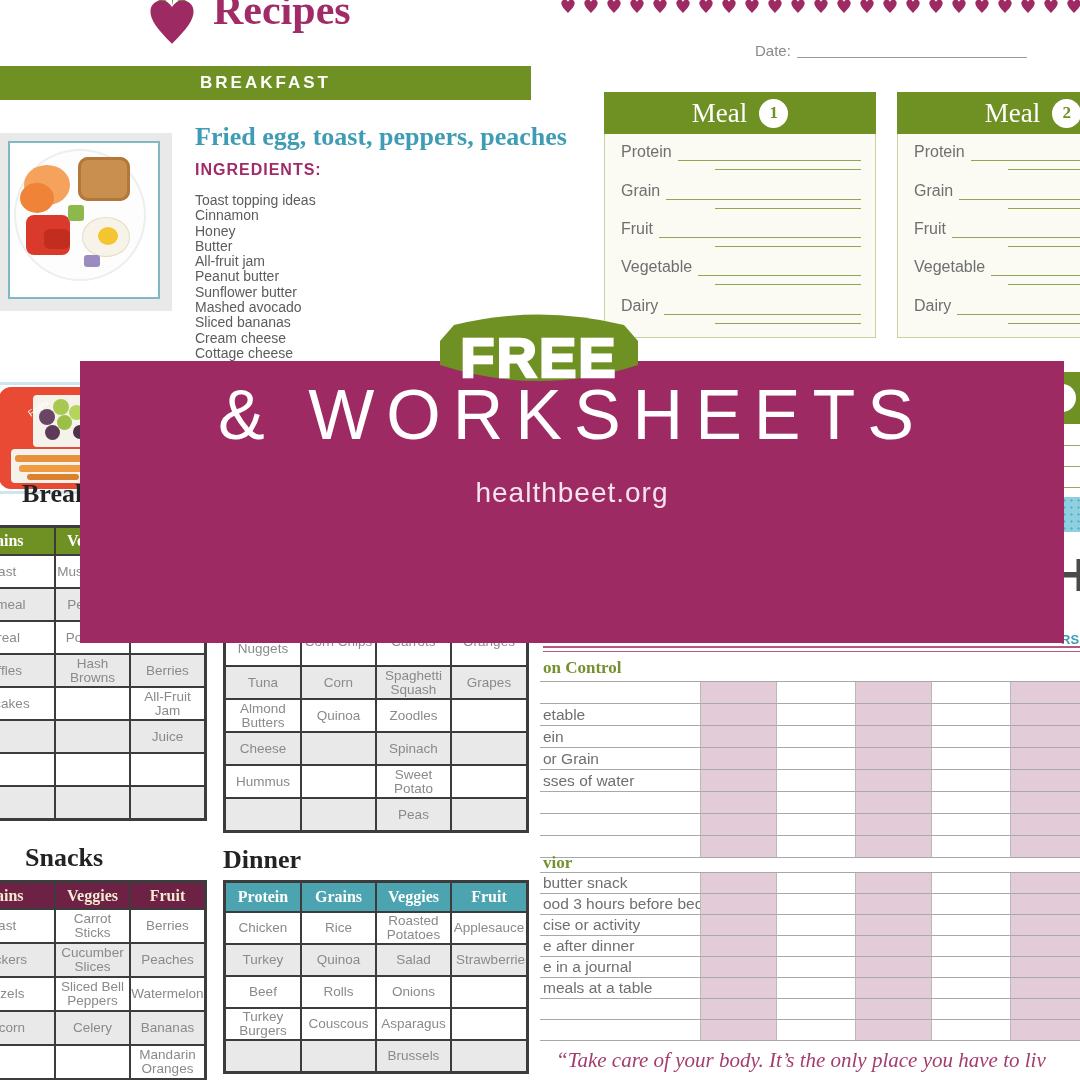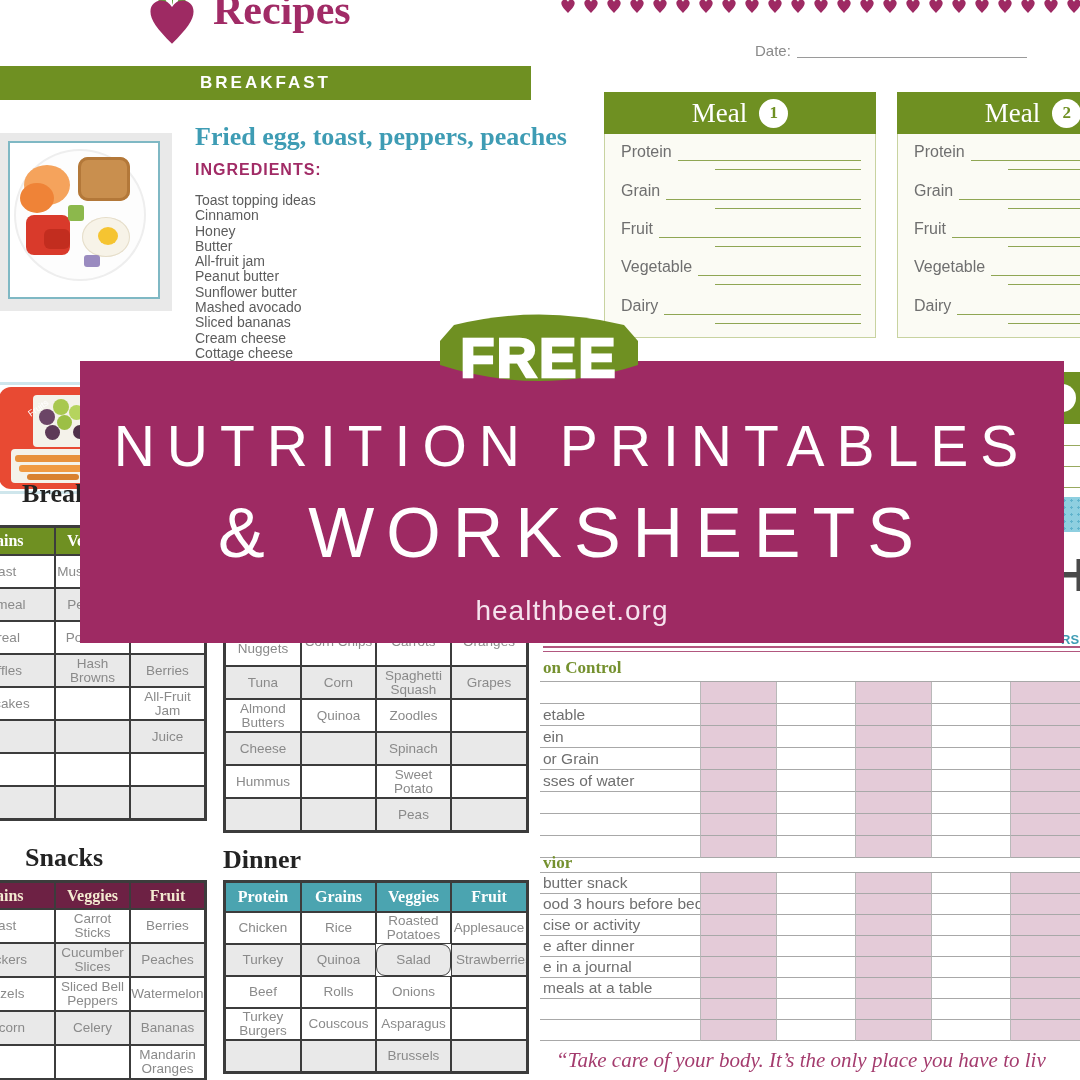--- a/index.html
+++ b/index.html
@@ -443,21 +443,21 @@
         </div>
         <div class="frow" style="grid-template-columns: 76px 75px 75px 76px; height: 32px;">
           <div class="fcell">Chicken</div>
           <div class="fcell">Rice</div>
           <div class="fcell">Roasted Potatoes</div>
           <div class="fcell">Applesauce</div>
         </div>
         <div class="frow" style="grid-template-columns: 76px 75px 75px 76px; height: 32px;">
           <div class="fcell" style="background: rgb(233, 233, 233);">Turkey</div>
           <div class="fcell" style="background: rgb(233, 233, 233);">Quinoa</div>
-          <div class="fcell" style="background: rgb(233, 233, 233); border-radius: 9px;">Salad</div>
+          <div class="fcell" style="background: rgb(233, 233, 233);">Salad</div>
           <div class="fcell" style="background: rgb(233, 233, 233); padding-left: 12px;">Strawberries</div>
         </div>
         <div class="frow" style="grid-template-columns: 76px 75px 75px 76px; height: 32px;">
           <div class="fcell">Beef</div>
           <div class="fcell">Rolls</div>
           <div class="fcell">Onions</div>
           <div class="fcell"></div>
         </div>
         <div class="frow" style="grid-template-columns: 76px 75px 75px 76px; height: 32px;">
           <div class="fcell">Turkey Burgers</div>
@@ -606,21 +606,20 @@
         <div class="hcell stripe"></div>
         <div class="hcell"></div>
         <div class="hcell stripe"></div>
         <div class="hcell"></div>
         <div class="hcell stripe"></div>
       </div>
     </div>
   <div class="abs quote">“Take care of your body. It’s the only place you have to liv</div>
 
   <div class="abs banner">
-    <div class="l1">NUTRITION PRINTABLES</div>
     <div class="l2">&amp; WORKSHEETS</div>
     <div class="site">healthbeet.org</div>
   </div>
   <div class="abs badge">
     <svg width="204" height="104" viewBox="0 0 204 104">
       <path d="M17 24 Q102 3 187 24 L201 40 L201 64 Q102 96 3 64 L3 40 Z" fill="#6f9022"></path>
       <text x="102" y="76" text-anchor="middle" font-family="Liberation Sans, sans-serif" font-size="56" font-weight="bold" fill="#ffffff" stroke="#ffffff" stroke-width="2.5" letter-spacing="2">FREE</text>
     </svg>
   </div>
 

